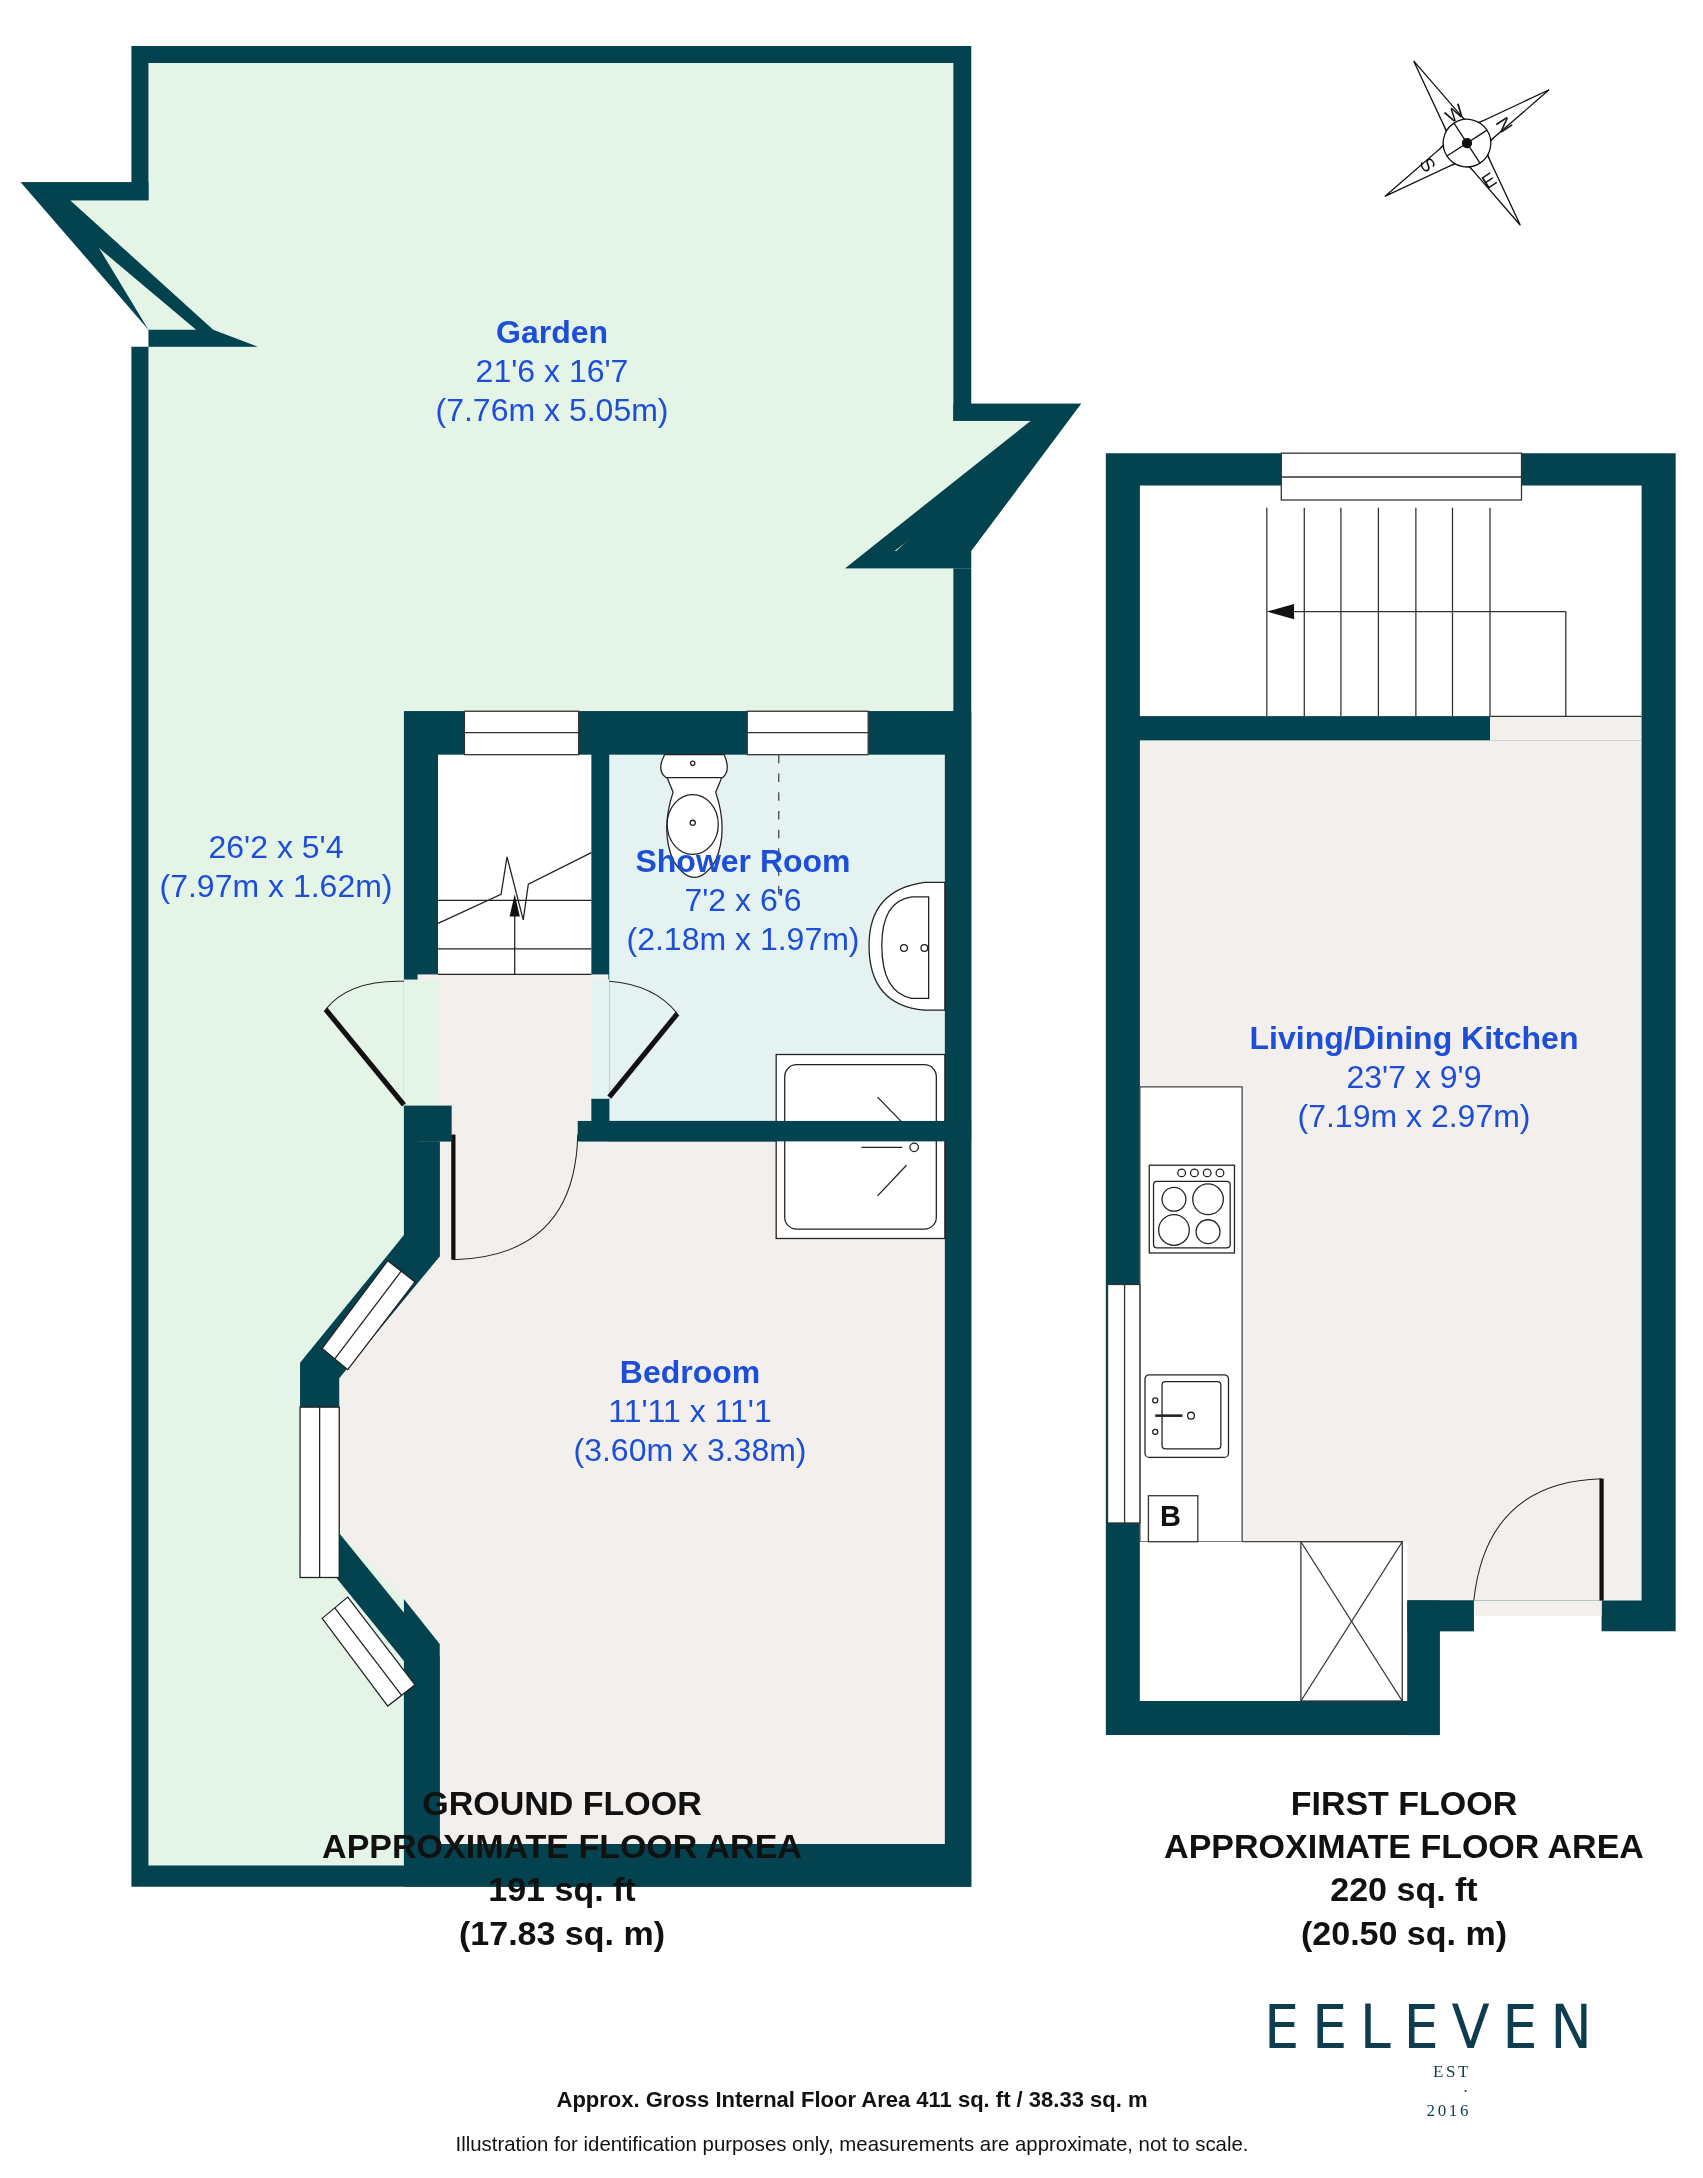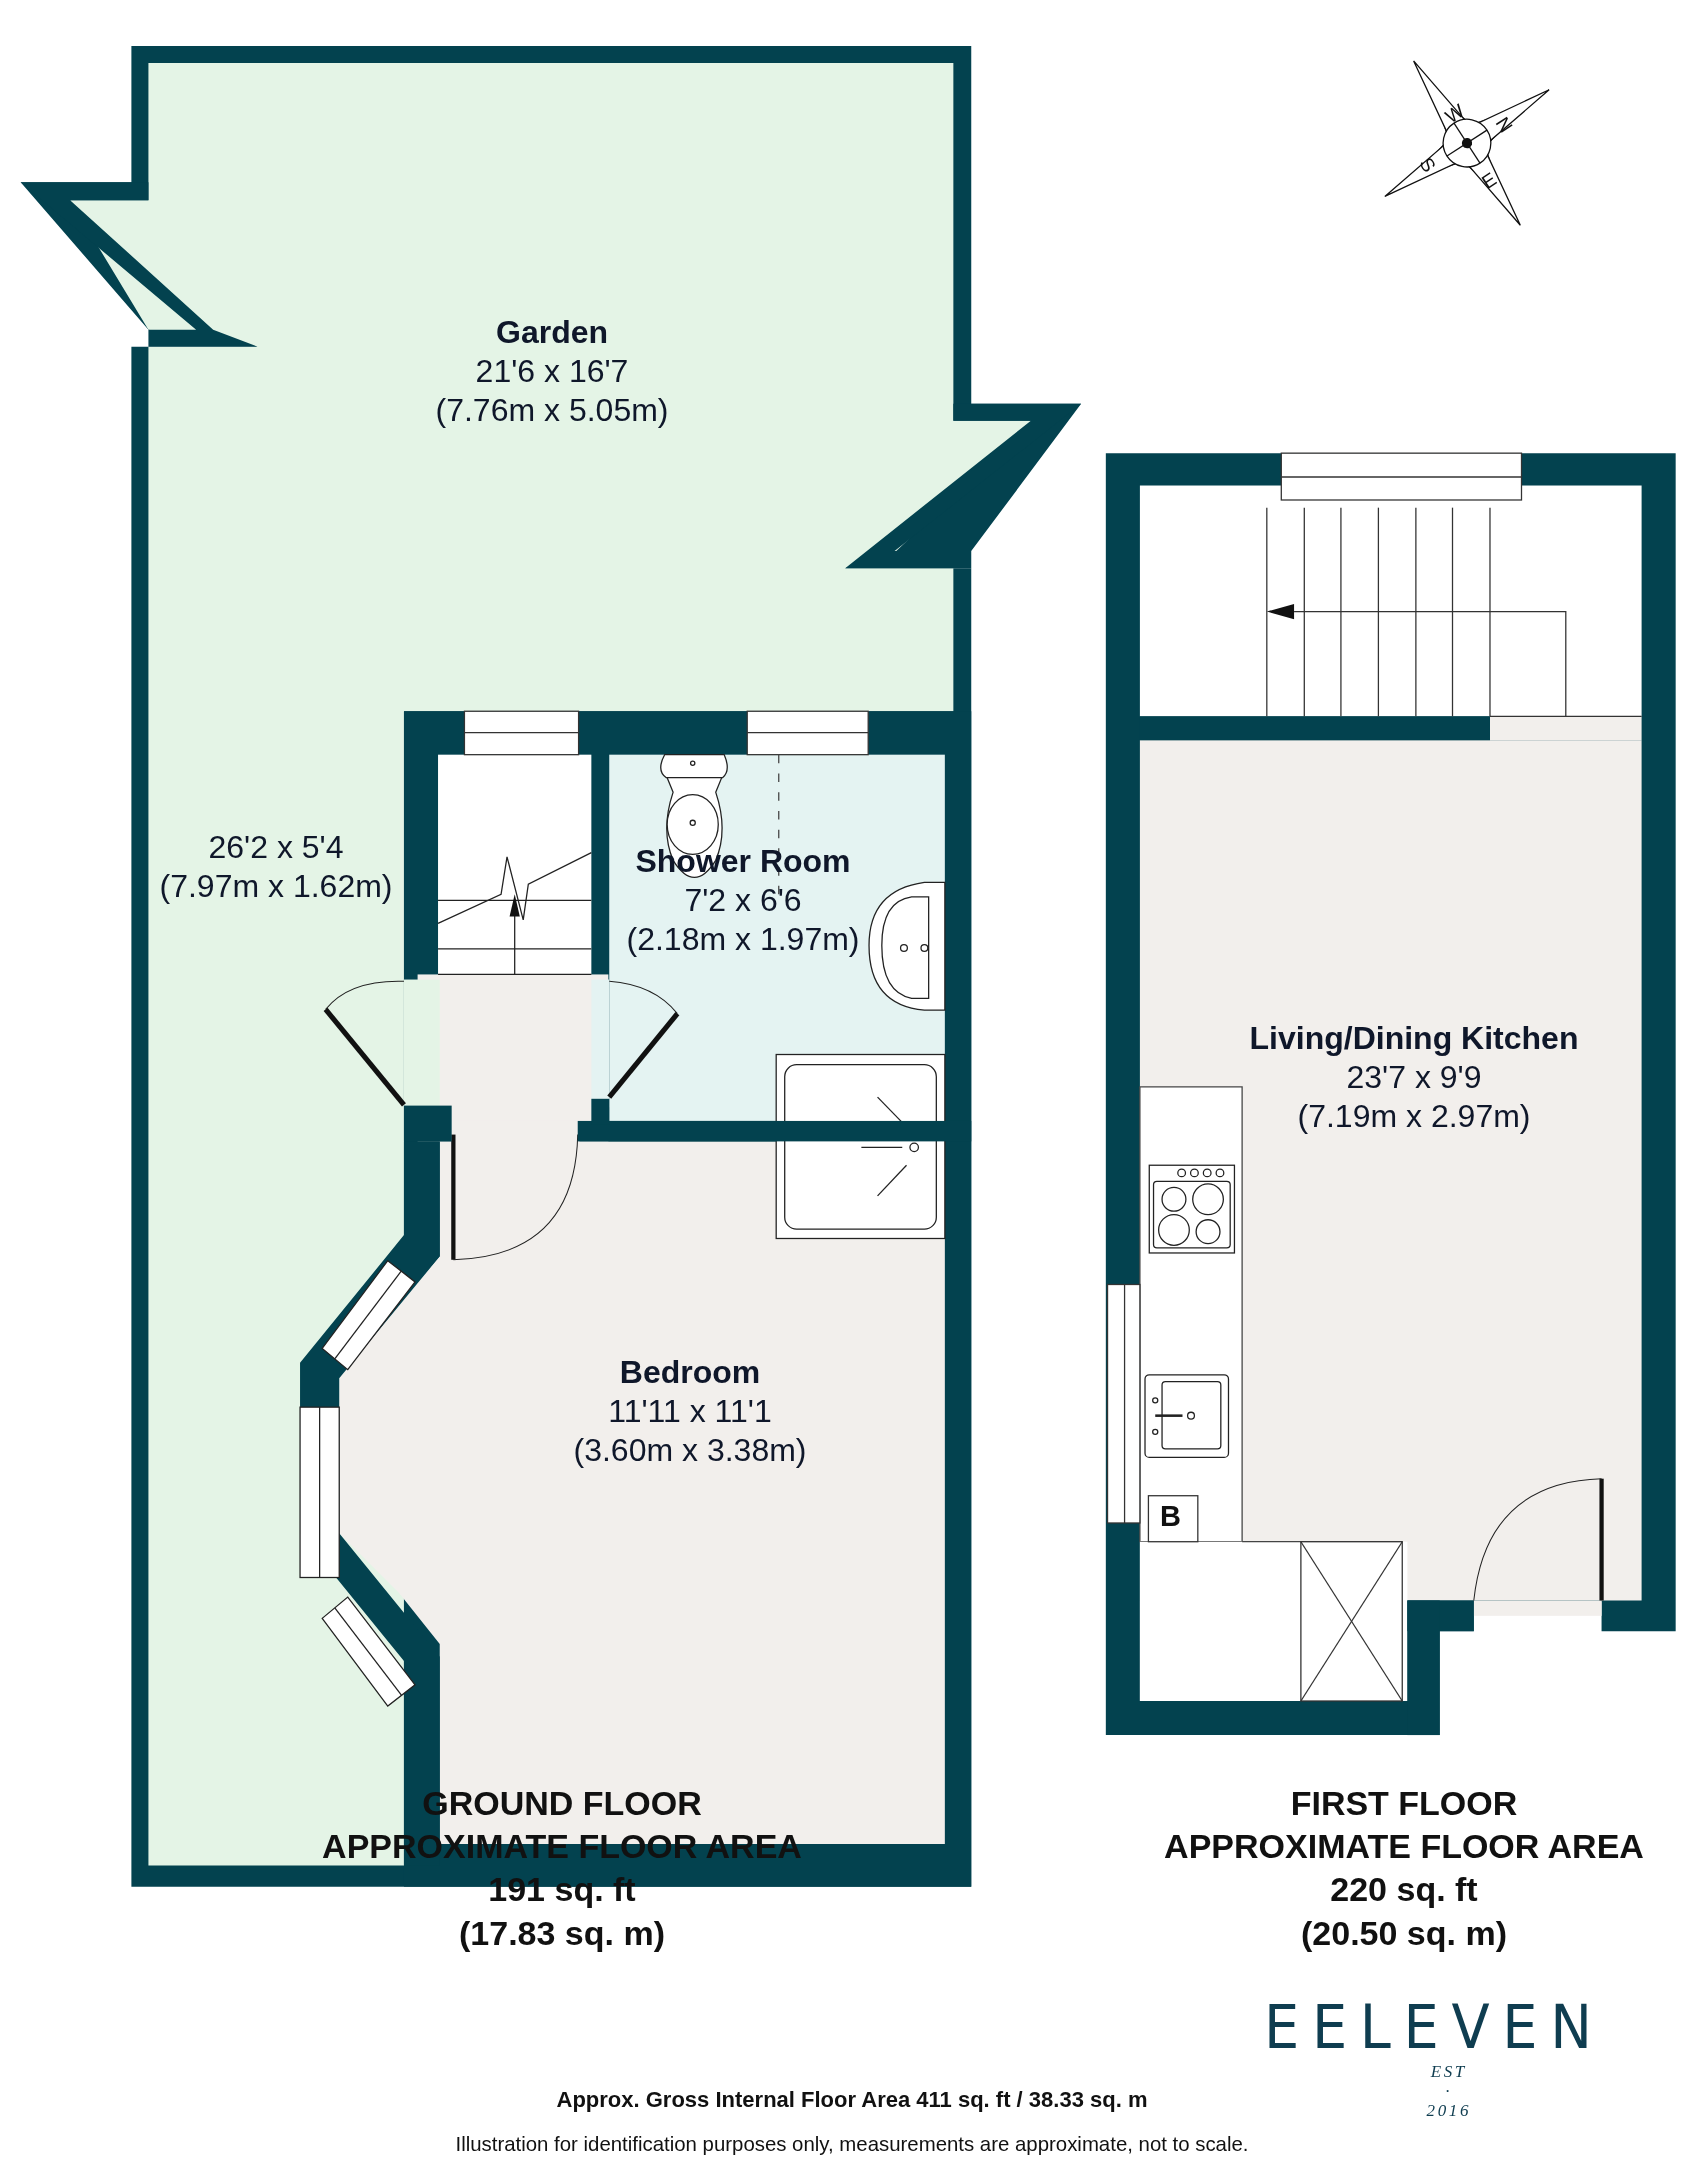--- a/index.html
+++ b/index.html
@@ -1,25 +1,25 @@
 <!DOCTYPE html>
 <html style="font-size:13.6px"><head>
 <meta charset="utf-8">
 <style>
   html, body { margin: 0; padding: 0; background: #ffffff; }
   body { width: 1704px; height: 2178px; position: relative; overflow: hidden; font-family: "Liberation Sans", sans-serif; color: #111; }
   #plan { position: absolute; left: 0; top: 0; width: 1704px; height: 2178px; }
-  .lbl { position: absolute; text-align: center; line-height: 1.22; color: #0f172a; transform: translateX(-50%); white-space: nowrap; }
+  .lbl { position: absolute; text-align: center; line-height: 1.22; color: #1d4ed8; transform: translateX(-50%); white-space: nowrap; }
   .lbl .title { font-weight: bold; font-size: 32px; display: block; }
   .lbl .dim { font-size: 32px; display: block; }
   .floor-caption { position: absolute; text-align: center; font-weight: bold; font-size: 34px; line-height: 1.27; transform: translateX(-50%); white-space: nowrap; color: #111; margin-left: 10px; }
   .floor-caption span { display: block; }
   .brand { position: absolute; left: 1264px; top: 1992px; display: flex; align-items: center; color: #0f3d50; flex-direction: column; }
   .brand-name { font-family: "DejaVu Sans", sans-serif; font-weight: normal; font-size: 60px; letter-spacing: 13.6px; color: #0f3d50; transform: scaleX(0.93); transform-origin: left center; }
-  .brand-est { margin-left: 3.4px; font-family: "Liberation Serif", serif; font-size: 17px; text-align: center; line-height: 1.15; letter-spacing: 2.6px; color: #0f3d50; font-style: italic; }
+  .brand-est { margin-left: 3.4px; font-family: "Liberation Serif", serif; font-size: 17px; text-align: right; line-height: 1.15; letter-spacing: 2.6px; color: #0f3d50; }
   .footer { position: absolute; left: 852px; transform: translateX(-50%); text-align: center; white-space: nowrap; }
   .footer-main { top: 2087px; font-weight: bold; font-size: 22px; }
   .footer-note { top: 2133px; font-size: 20.4px; }
 </style>
 </head>
 <body>
 
 <svg id="plan" viewBox="0 0 2000 2557" xmlns="http://www.w3.org/2000/svg">
 
   <g>

